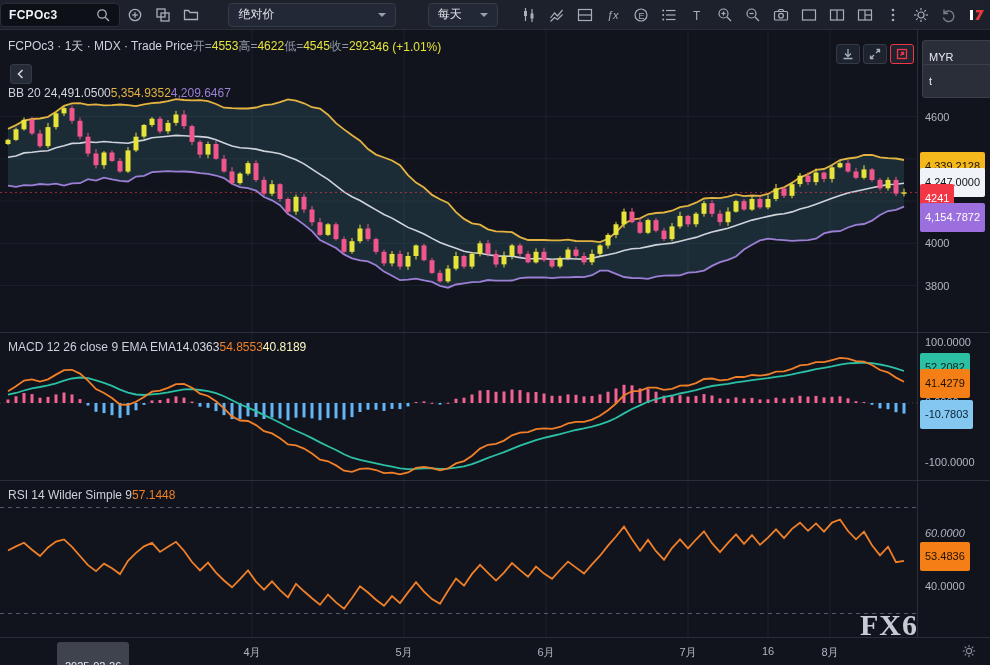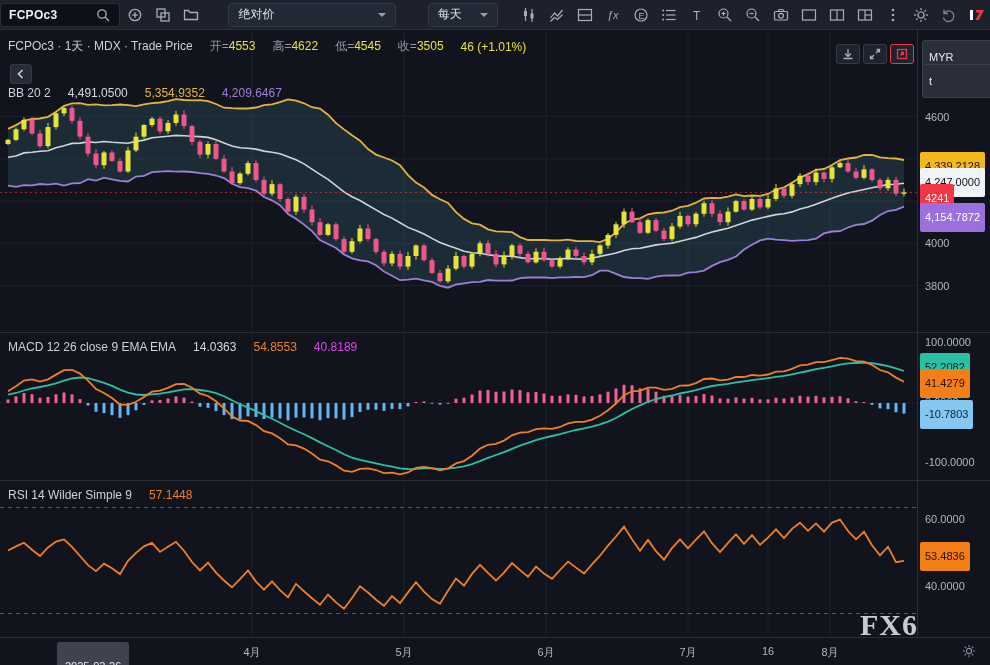--- a/index.html
+++ b/index.html
@@ -13,21 +13,21 @@
 .dd{height:24px;border:1px solid #363a45;border-radius:4px;background:#232837;display:flex;align-items:center;padding:0 9px;font-size:12px;color:#dfe3ea;cursor:pointer}
 .dd.wide{width:178px;margin-left:22px}
 .dd.small{width:74px;margin-left:30px;margin-right:16px}
 .caret{width:0;height:0;border-left:4px solid transparent;border-right:4px solid transparent;border-top:4px solid #9aa0aa;margin-left:auto}
 
 #chart{position:absolute;left:0;top:30px;width:917px;height:607px;background:#11141d}
 svg.pane{position:absolute;left:0;display:block}
 #svg-main{top:0}
 #svg-macd{top:302px;border-top:1px solid #2a2e39}
 #svg-rsi{top:450px;border-top:1px solid #2a2e39}
-.legend{position:absolute;display:flex;align-items:center;gap:17px;font-size:12px;white-space:nowrap;z-index:5}
+.legend{position:absolute;display:flex;align-items:center;gap:0;font-size:12px;white-space:nowrap;z-index:5}
 .lg-title{color:#cdd1da;cursor:pointer}
 .lg-lab{color:#9198a6}
 .lg-val{color:#d5d8e0}
 .chart-btn{position:absolute;width:24px;height:20px;background:#1e2330;border:1px solid #363a45;border-radius:3px;display:flex;align-items:center;justify-content:center;color:#a8aeba;cursor:pointer;z-index:6}
 .chart-btn.red{border-color:#f23645;color:#f23645}
 #back-btn{position:absolute;left:10px;top:34px;width:22px;height:20px;background:#262b38;border:1px solid #363a45;border-radius:3px;display:flex;align-items:center;justify-content:center;cursor:pointer;z-index:6}
 #watermark{position:absolute;left:860px;top:578px;font-family:"Liberation Serif",serif;font-weight:bold;font-size:30px;letter-spacing:1px;color:#c6cbd4;z-index:4}
 
 #axis-col{position:absolute;left:917px;top:30px;width:73px;height:607px;border-left:1px solid #2a2e39;background:#11141d;z-index:20;cursor:ns-resize}
 .axis-sep{position:absolute;left:0;width:100%;height:1px;background:#2a2e39}
@@ -580,42 +580,42 @@
         <line x1="0" y1="26.5" x2="917" y2="26.5" stroke="#565b68" stroke-dasharray="4 4"></line>
         <line x1="0" y1="132.5" x2="917" y2="132.5" stroke="#565b68" stroke-dasharray="4 4"></line>
         <path d="M8 69.5 L16 65.4 L24 61.7 L32 68.7 L40 75.0 L48 66.5 L56 60.6 L64 58.4 L72 65.9 L80 75.0 L88 84.1 L96 90.1 L104 82.6 L112 87.3 L120 93.1 L128 79.8 L136 71.9 L144 65.4 L152 61.9 L160 70.9 L168 65.8 L176 60.8 L184 69.7 L192 81.0 L200 89.4 L208 81.7 L216 91.6 L224 99.5 L232 106.3 L240 98.2 L248 89.5 L256 100.6 L264 108.7 L272 100.3 L280 109.2 L288 116.3 L296 102.9 L304 110.3 L312 117.2 L320 123.7 L328 113.5 L336 121.4 L344 127.7 L352 117.1 L360 105.2 L368 111.5 L376 118.7 L384 124.8 L392 115.1 L400 122.1 L408 111.4 L416 101.2 L424 110.7 L432 118.1 L440 122.7 L448 109.7 L456 97.6 L464 104.7 L472 92.9 L480 83.8 L488 91.9 L496 99.6 L504 91.6 L512 82.1 L520 89.1 L528 95.8 L536 85.6 L544 92.6 L552 97.8 L560 89.0 L568 80.6 L576 86.6 L584 92.5 L592 83.3 L600 74.7 L608 64.7 L616 55.5 L624 45.6 L632 58.2 L640 69.8 L648 58.9 L656 70.2 L664 78.7 L672 67.1 L680 58.3 L688 67.4 L696 58.5 L704 50.3 L712 62.2 L720 71.1 L728 61.9 L736 53.4 L744 62.9 L752 54.2 L760 63.8 L768 56.6 L776 48.3 L784 57.2 L792 47.9 L800 41.7 L808 49.8 L816 42.4 L824 50.7 L832 41.6 L840 38.5 L848 50.0 L856 58.3 L864 50.7 L872 64.3 L880 74.3 L888 65.7 L896 81.2 L904 79.8 " fill="none" stroke="#ef7f28" stroke-width="1.8"></path>
       </svg>
 
     <div class="legend" style="left:8px;top:8px">
       <span class="lg-title">FCPOc3 · 1天 · MDX · Trade Price</span>
       <span><span class="lg-lab">开=</span><span class="lg-val ohlc" style="color: rgb(230, 227, 59);">4553</span></span>
       <span><span class="lg-lab">高=</span><span class="lg-val ohlc" style="color: rgb(230, 227, 59);">4622</span></span>
       <span><span class="lg-lab">低=</span><span class="lg-val ohlc" style="color: rgb(230, 227, 59);">4545</span></span>
-      <span><span class="lg-lab">收=</span><span class="lg-val ohlc" style="color: rgb(230, 227, 59);">3505</span></span>
+      <span><span class="lg-lab">收=</span><span class="lg-val ohlc" style="color: rgb(230, 227, 59);">2923</span></span>
       <span class="lg-val ohlc" style="color: rgb(230, 227, 59);">46 (+1.01%)</span>
     </div>
 
     <div id="back-btn">
       <svg width="12" height="12" viewBox="0 0 12 12" fill="none" stroke="#cdd1da" stroke-width="1.6">
           <path d="M7.5 2L3.5 6l4 4"></path>
         </svg>
     </div>
 
     <div class="legend" style="left:8px;top:56px">
       <span class="lg-title">BB 20 2</span>
       <span class="lg-val">4,491.0500</span>
       <span class="lg-val bb-upper-val" style="color: rgb(227, 179, 65);">5,354.9352</span>
       <span class="lg-val bb-lower-val" style="color: rgb(155, 127, 212);">4,209.6467</span>
     </div>
 
     <div class="legend" style="left:8px;top:310px">
       <span class="lg-title">MACD 12 26 close 9 EMA EMA</span>
       <span class="lg-val">14.0363</span>
       <span class="lg-val macd-val" style="color: rgb(239, 127, 40);">54.8553</span>
-      <span class="lg-val signal-val" style="color: #d946ef;">40.8189</span>
+      <span class="lg-val signal-val" style="color: #fef9c3;">40.8189</span>
     </div>
 
     <div class="legend" style="left:8px;top:458px">
       <span class="lg-title">RSI 14 Wilder Simple 9</span>
       <span class="lg-val rsi-val" style="color: rgb(239, 127, 40);">57.1448</span>
     </div>
 
     <div class="chart-btn" style="left:836px;top:14px">
       <svg width="12" height="12" viewBox="0 0 12 12" fill="none" stroke="#a8aeba" stroke-width="1.3">
           <path d="M6 1v7M3 5.5L6 8.5l3-3M1.5 10.5h9"></path>
@@ -646,21 +646,21 @@
     <div class="side-dd" style="top:34px;height:22px">
       <span>t</span>
       <span class="caret"></span>
     </div>
   <span class="tick" style="top: 80.5892px;">4600</span>
       <span class="tick" style="top: 207.305px;">4000</span>
       <span class="tick" style="top: 249.544px;">3800</span>
       <span class="tick" style="top: 306px;">100.0000</span>
       <span class="tick" style="top: 366px;">0.0000</span>
       <span class="tick" style="top: 426px;">-100.0000</span>
-      <span class="tick" style="top: 483px;">60.0000</span>
+      <span class="tick" style="top: 497px; font-style: italic;">60.0000</span>
       <span class="tick" style="top: 550px;">40.0000</span>
       <div class="badge" style="top: 122.408px; background: rgb(245, 184, 28); color: rgb(26, 18, 0);">4,339.2128</div>
       <div class="badge" style="top: 138.408px; background: rgb(240, 243, 247); color: rgb(17, 19, 26);">4,247.0000</div>
       <div class="badge" style="top: 154.408px; background: rgb(242, 54, 69); color: rgb(255, 255, 255);">4241</div>
       <div class="badge" style="top: 172.615px; background: rgb(155, 111, 222); color: rgb(255, 255, 255);">4,154.7872</div>
       <div class="badge" style="top: 323.143px; background: rgb(43, 191, 164); color: rgb(4, 37, 31);">52.2082</div>
       <div class="badge" style="top: 339.143px; background: rgb(245, 127, 23); color: rgb(34, 17, 0);">41.4279</div>
       <div class="badge" style="top: 370.468px; background: rgb(132, 199, 240); color: rgb(10, 35, 56);">-10.7803</div>
       <div class="badge" style="top: 512.268px; background: rgb(245, 127, 23); color: rgb(34, 17, 0);">53.4836</div>
     </div>

